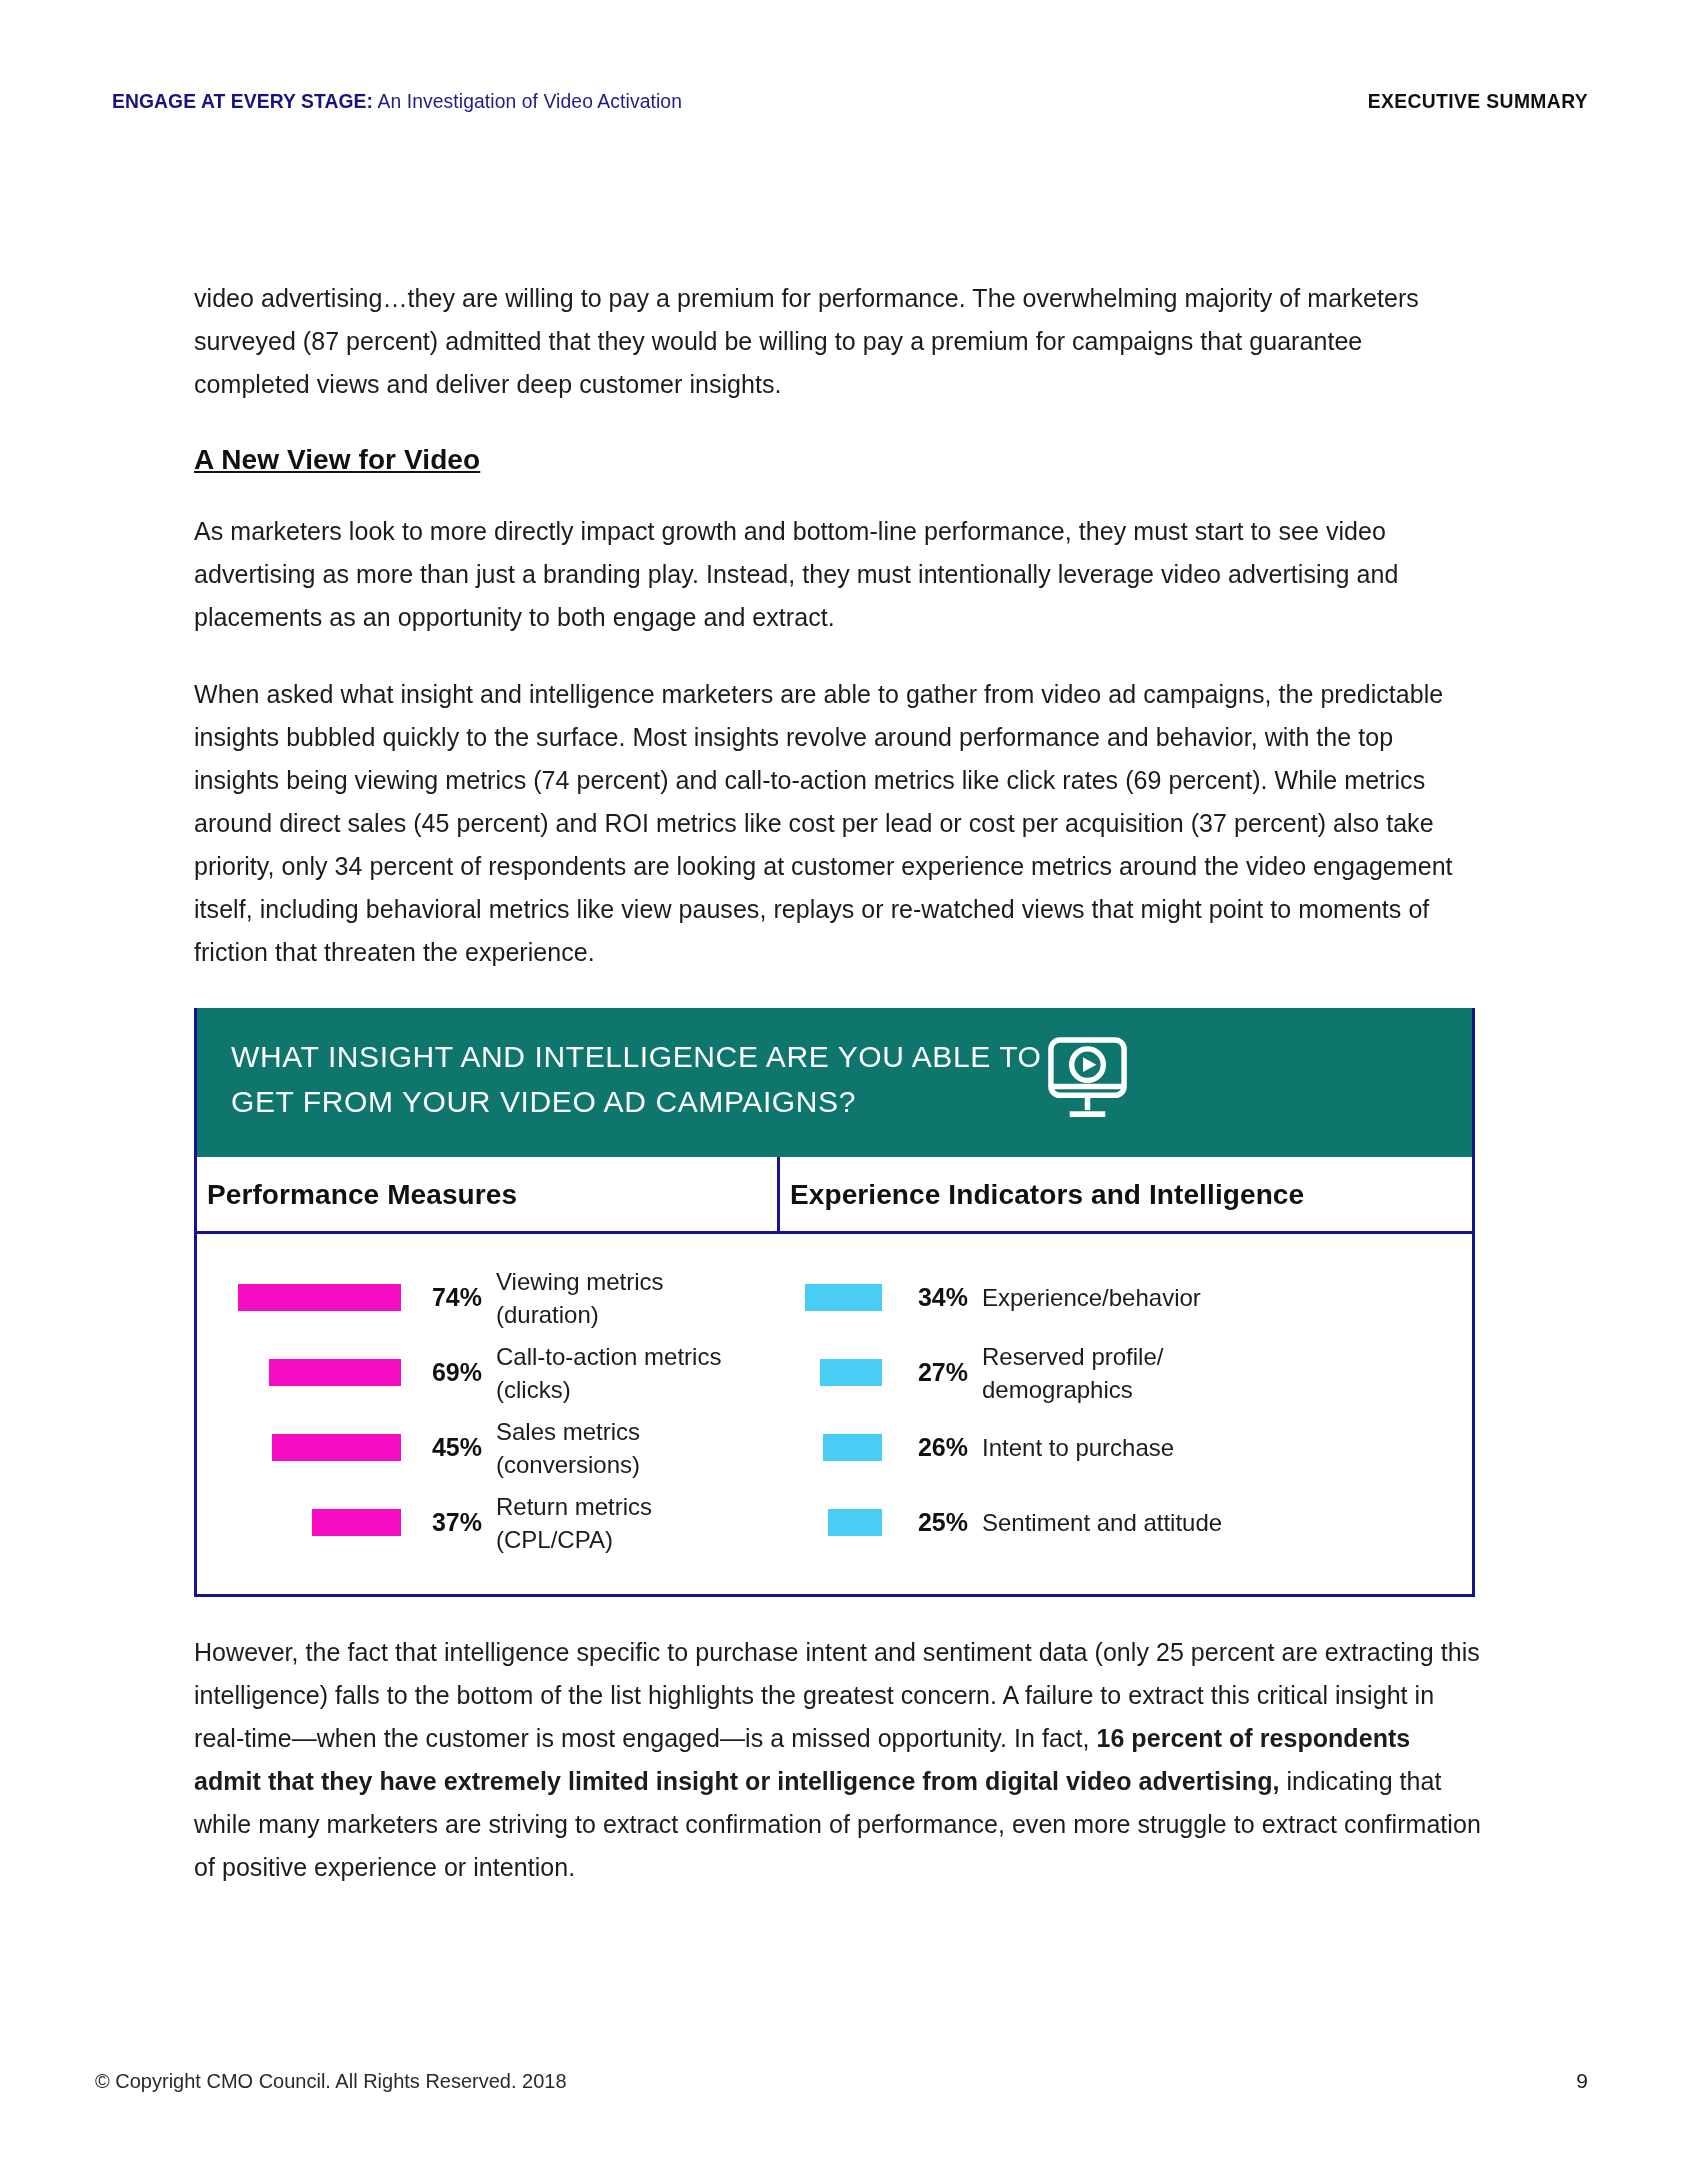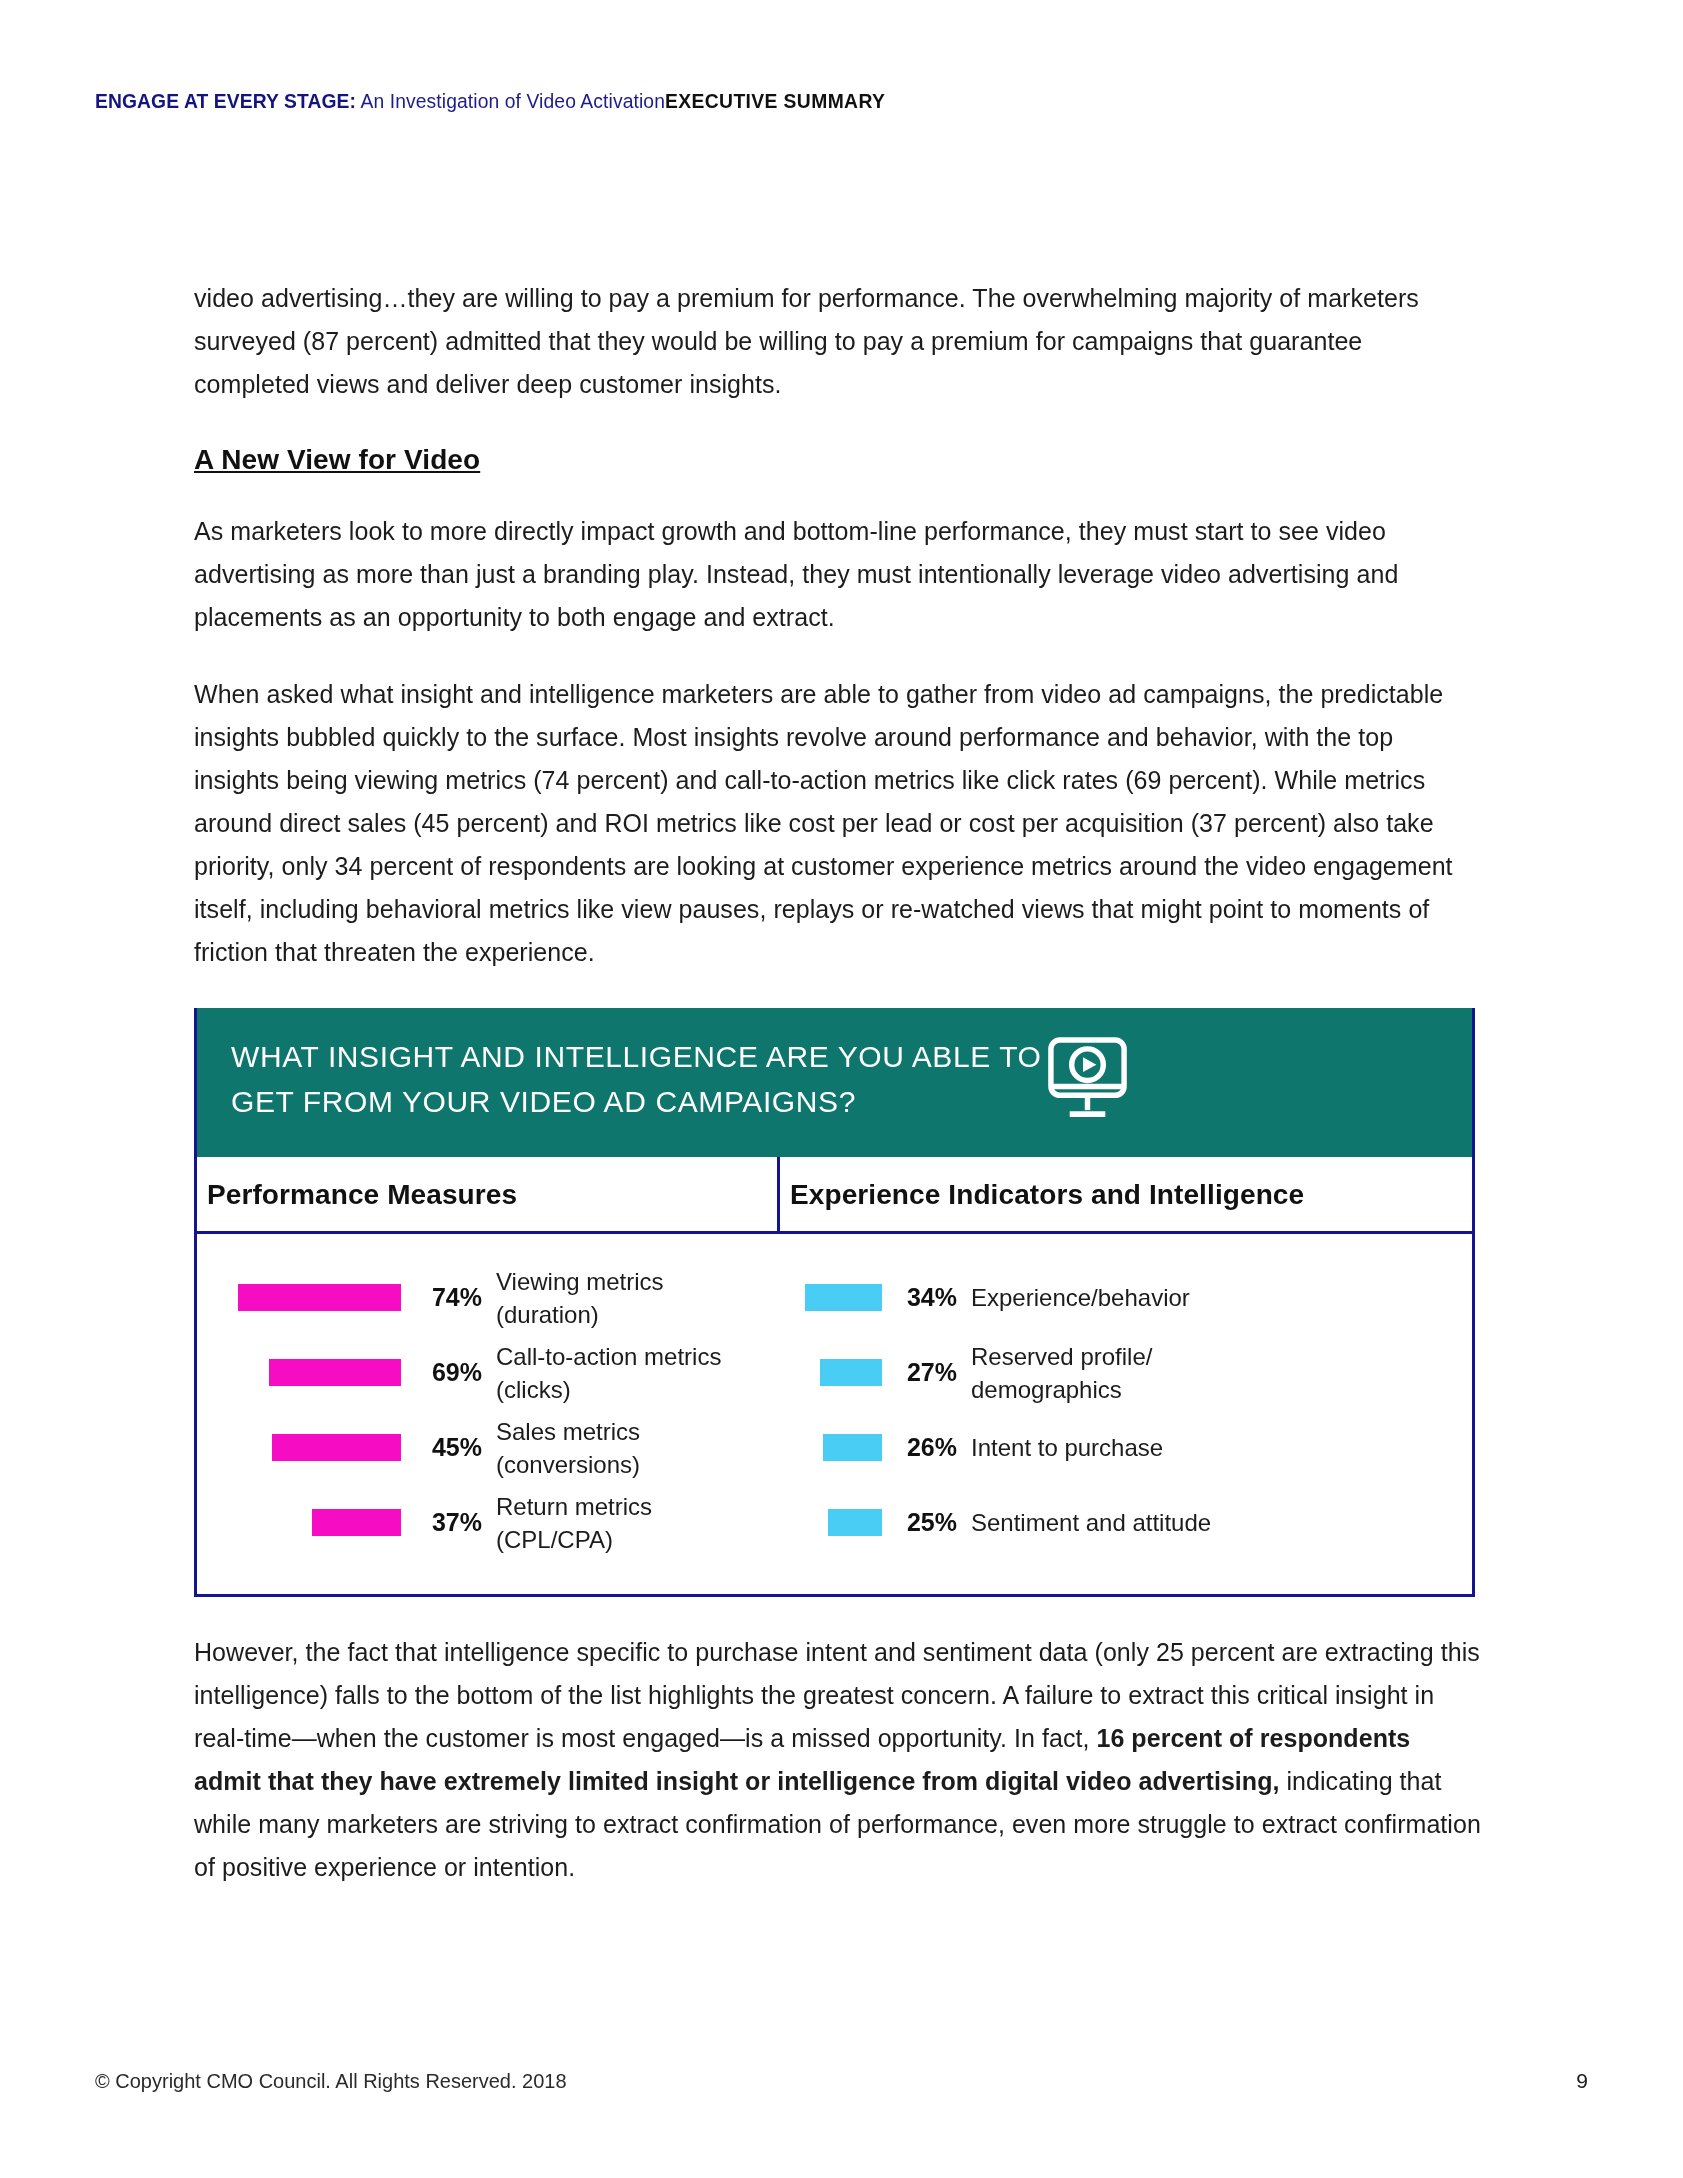--- a/index.html
+++ b/index.html
@@ -13,23 +13,24 @@
     font-family: "Liberation Sans", sans-serif;
     color: #1a1a1a;
     position: relative;
     overflow: hidden;
   }
 
   
   .page-header {
     position: absolute;
     top: 91px;
-    left: 95px;
+    left: 112px;
     right: 95px;
     display: flex;
+    justify-content: space-between;
     align-items: baseline;
   }
   .hdr-left {
     font-size: 19.3px;
     letter-spacing: 0.1px;
     white-space: nowrap;
   }
   .hdr-brand {
     font-weight: bold;
     color: #13147f;
@@ -154,21 +155,21 @@
 
   .pct {
     font-size: 25px;
     font-weight: bold;
     color: #111111;
     text-align: right;
     padding-right: 14px;
     flex: 0 0 auto;
   }
   .pct.pink-pct { width: 71px; padding-left: 10px; }
-  .pct.blue-pct { width: 71px; padding-left: 4px; }
+  .pct.blue-pct { width: 71px; padding-left: 15px; }
   .label {
     font-size: 24px;
     line-height: 33px;
     color: #1c1c1c;
     flex: 1 1 auto;
   }
   .label .ln { display: block; }
 
   
   .page-footer {

